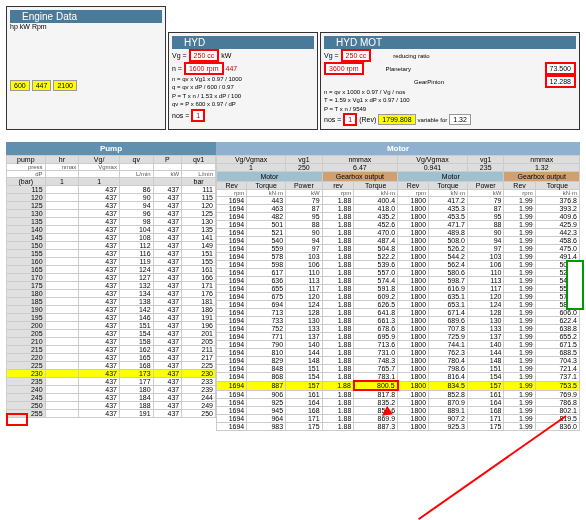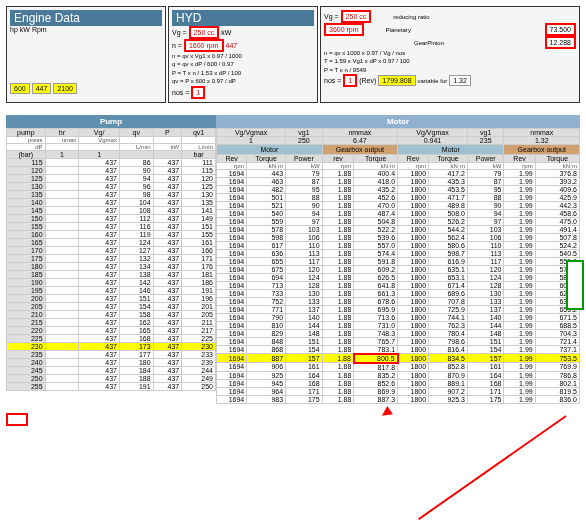--- a/index.html
+++ b/index.html
@@ -1,22 +1,22 @@
 <!DOCTYPE html>
 <html><head>
   <meta charset="utf-8">
   <style>
     * { box-sizing: border-box; margin: 0; padding: 0; }
     body { font-family: Arial, sans-serif; font-size: 8px; background: #fff; width: 586px; height: 520px; overflow: hidden; position: relative; }
     .container { padding: 6px; }
     .top-section { display: flex; gap: 2px; margin-bottom: 4px; }
     .panel { border: 1px solid #333; background: #f5f5f5; flex: 1; padding: 3px; position: relative; }
-    .panel-header { background: #4a7a9a; color: #fff; padding: 1px 4px; font-size: 12px; }
+    .panel-header { background: #4a7a9a; color: #fff; padding: 1px 12px; font-size: 10px; }
     .engine-panel { flex: 0 0 160px; }
-    .hyd-panel { flex: 1; }
+    .hyd-panel { flex: 1; margin-top: 26px; }
     .formula-area { font-size: 7px; line-height: 1.4; }
     .cell { border: 1px solid #999; padding: 1px 3px; display: inline-block; background: #fff; }
     .cell-yellow { background: #ffff00; }
     .cell-blue { background: #b0d0e0; }
     .red-box { border: 2px solid #ff0000; }
     .red-text { color: #c00; }
     table { border-collapse: collapse; width: 100%; }
     td, th { border: 1px solid #ccc; padding: 0 2px; font-size: 7px; text-align: right; background: #fff; }
     .section-header { background: #6090b0; color: #fff; text-align: center; font-weight: bold; padding: 2px; }
     .sub-header { background: #a0c0d0; text-align: center; padding: 1px; font-size: 7px; }
@@ -73,20 +73,21 @@
         <div>P = T x n / 1.53 x dP / 100</div>
         <div>qv = P x 600 x 0.97 / dP</div>
       </div>
       <div class="param-row">
         <span>nos =</span>
         <span class="cell red-box red-text">1</span>
       </div>
     </div>
 
     <div class="panel hyd-panel">
+      <div class="panel-header">HYD MOT</div>
       <div class="param-row">
         <span>Vg =</span>
         <span class="cell red-box red-text">250 cc</span>
         <span style="margin-left:20px" class="small">reducing ratio</span>
       </div>
       <div class="param-row">
         <span class="cell red-box red-text">3600 rpm</span>
         <span style="margin-left:20px" class="small">Planetary</span>
         <span class="cell red-box" style="margin-left:auto">73.500</span>
       </div>

